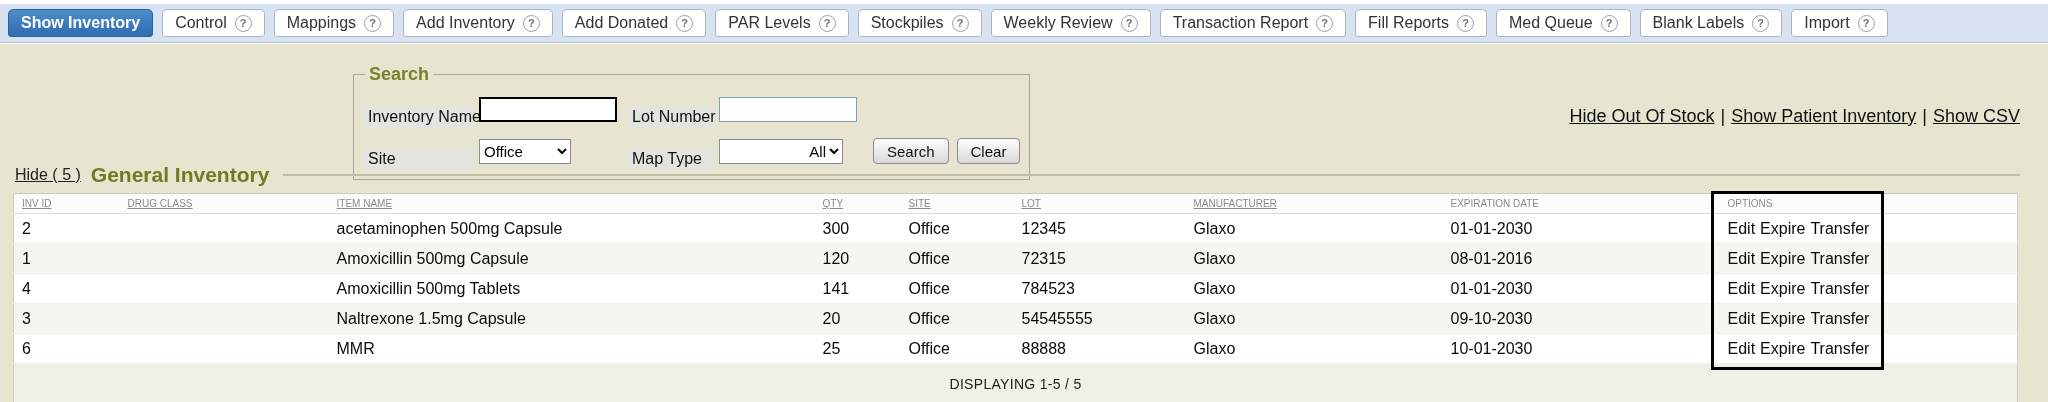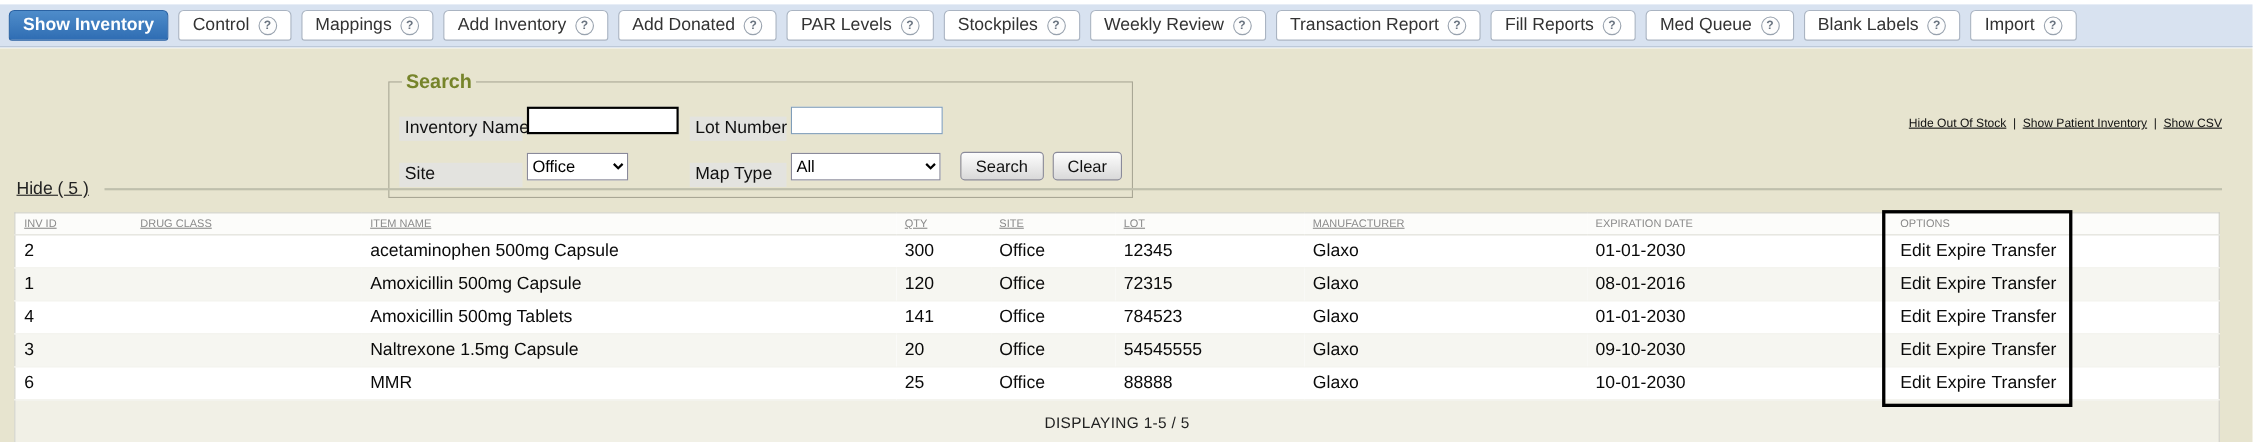--- a/index.html
+++ b/index.html
@@ -48,30 +48,30 @@
   .text-input {
     width:138px; height:25px; border:1px solid #7f9db9; background:#fff;
     font-size:15px; padding:1px 4px; font-family:"Liberation Sans", sans-serif;
   }
   .text-input.focused { border:2px solid #000; }
   select {
     height:25px; font-size:15px; font-family:"Liberation Sans", sans-serif;
     border:1px solid #8a8a9a; background:#fff;
   }
   .site-select { width:92px; }
-  .map-select { width:136px; }
+  .map-select { width:124px;text-align:right; }
   .f-buttons { display:flex; align-items:center; gap:8px; padding-left:6px; }
   .btn {
     font-size:15px; height:26px; padding:1px 13px; color:#111; cursor:pointer;
     border:1px solid #8a8a9a; border-radius:4px;
     background:linear-gradient(#fdfdfd,#d9d9d9);
     font-family:"Liberation Sans", sans-serif;
   }
   
-  .quick-links { position:absolute; top:62px; right:28px; font-size:11px; color:#111; white-space:nowrap; }
+  .quick-links { position:absolute; top:62px; right:28px; font-size:18px; color:#111; white-space:nowrap; }
   .quick-links a { color:#111; text-decoration:underline; cursor:pointer; }
   .qsep { margin:0 6px; }
   
   .inv-header { position:absolute; left:15px; top:119px; right:28px; display:flex; align-items:center; gap:10px; }
   .hide-link { font-size:16px; color:#222; text-decoration:underline; cursor:pointer; white-space:nowrap; }
   .inv-title { font-size:21px; font-weight:bold; color:#6e7b22; white-space:nowrap; }
   .inv-rule { flex:1; border-top:2px solid #bfbfac; height:0; margin-left:4px; }
   
   .table-wrap { position:absolute; left:13px; top:149px; width:2005px; }
   table.inv { width:100%; border-collapse:collapse; table-layout:fixed; background:#fff; border:1px solid #cdcdc2; }
@@ -190,20 +190,21 @@
         </div>
       </div>
     </fieldset>
 
     <div class="quick-links">
       <a>Hide Out Of Stock</a><span class="qsep">|</span><a>Show Patient Inventory</a><span class="qsep">|</span><a>Show CSV</a>
     </div>
 
     <div class="inv-header">
       <a class="hide-link">Hide ( 5 )</a>
+      <span class="inv-title">General Inventory</span>
       <span class="inv-rule"></span>
     </div>
 
     <div class="table-wrap">
       <table class="inv">
         <colgroup>
           <col style="width:106px">
             <col style="width:209px">
             <col style="width:486px">
           <col style="width:86px">

